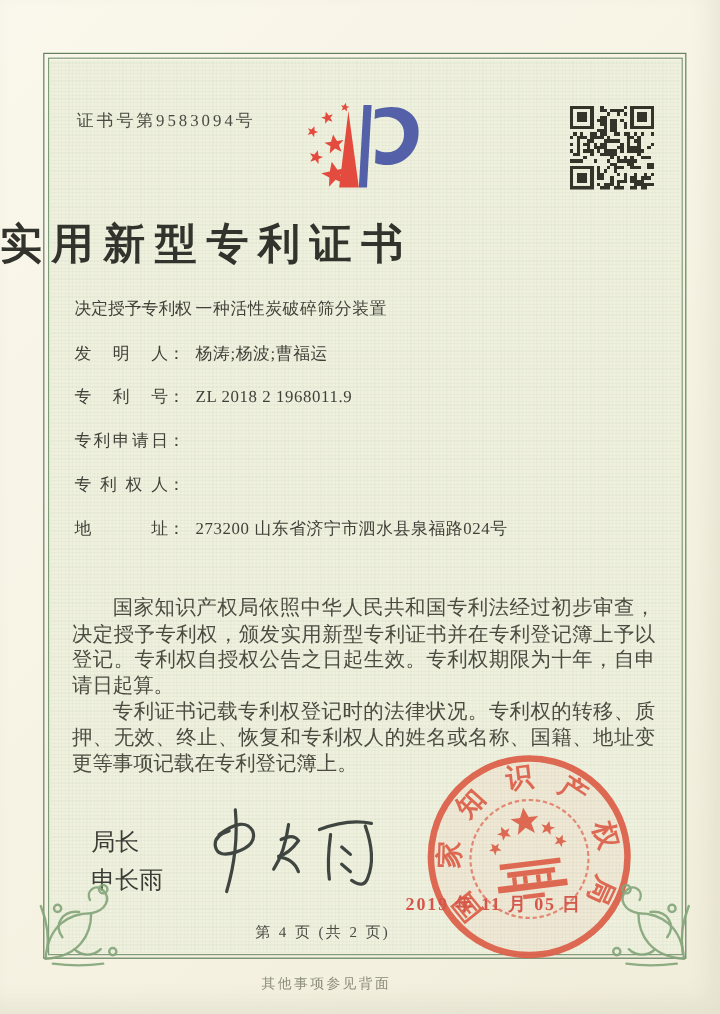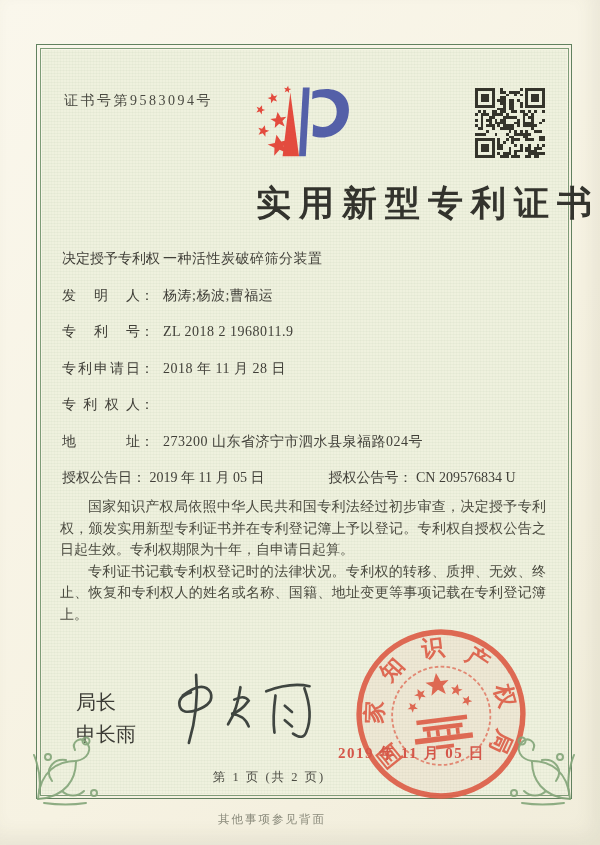--- a/index.html
+++ b/index.html
@@ -11,30 +11,30 @@
     border:1.6px solid #61815f;}
   .frame::after{content:'';position:absolute;inset:2.5px;border:1px solid #7d9c77;pointer-events:none;}
   .panel{position:absolute;inset:4.5px;
     background:
       repeating-linear-gradient(0deg, rgba(140,165,130,0.07) 0 1px, transparent 1px 3px),
       repeating-linear-gradient(90deg, rgba(140,165,130,0.05) 0 1px, transparent 1px 3px),
       #eff1de;}
   .cert-no{position:absolute;left:64px;top:92px;font-size:14px;letter-spacing:2.5px;color:#4a4a42;}
   .logo{position:absolute;left:242px;top:84px;width:116px;height:98px;}
   .qr{position:absolute;left:475px;top:88px;width:70px;height:70px;}
-  .title{position:absolute;left:0;right:0;top:180px;text-align:right;
+  .title{position:absolute;left:0;right:0;top:180px;text-align:left;
     font-size:35px;font-weight:600;letter-spacing:8px;color:#33332d;}
   .fields{position:absolute;left:62px;right:52px;top:247px;font-size:14px;color:#403f38;}
   .frow{display:flex;align-items:baseline;margin-bottom:13.5px;line-height:23px;white-space:nowrap;}
   .flabel{display:inline-block;width:78px;text-align:justify;text-align-last:justify;}
   .fcolon{margin-right:9px;}
   .fvalue{letter-spacing:.5px;}
   .grant{display:flex;margin-top:4px;line-height:23px;}
   .grant .pair2{margin-left:64px;}
-  .paras{position:absolute;left:60px;right:54px;top:496px;font-size:14px;line-height:21.6px;
+  .paras{position:absolute;left:60px;right:54px;top:496px;font-size:17px;line-height:21.6px;
     color:#4b4b40;text-align:justify;}
   .paras p{margin:0;text-indent:2em;}
   .signer{position:absolute;left:76px;top:686px;font-size:20px;color:#3c3c36;line-height:32px;
     font-family:"Liberation Sans","DejaVu Sans",sans-serif;}
   .signature{position:absolute;left:160px;top:664px;width:165px;height:98px;}
   .seal{position:absolute;left:350px;top:623px;width:182px;height:182px;transform:rotate(-7deg);opacity:.92;}
   .seal-char{font-size:25px;font-weight:700;fill:#dd5e48;text-anchor:middle;dominant-baseline:central;
     font-family:"Liberation Serif","DejaVu Serif",serif;}
   .seal-date{position:absolute;left:338px;top:744px;font-size:15px;color:#d4574a;letter-spacing:1.5px;font-weight:600;}
   .page-ind{position:absolute;left:36px;right:28px;top:769px;text-align:center;padding-right:70px;
@@ -301,40 +301,29 @@
       <span class="fvalue">杨涛;杨波;曹福运</span>
     </div>
     <div class="frow">
       <span class="flabel">专利号</span>
         <span class="fcolon">：</span>
       <span class="fvalue">ZL 2018 2 1968011.9</span>
     </div>
     <div class="frow">
       <span class="flabel">专利申请日</span>
         <span class="fcolon">：</span>
-      <span class="fvalue">2018 年 11 月 28 日</span>
     </div>
     <div class="frow">
       <span class="flabel">专利权人</span>
         <span class="fcolon">：</span>
     </div>
     <div class="frow">
       <span class="flabel">地址</span>
         <span class="fcolon">：</span>
       <span class="fvalue">273200 山东省济宁市泗水县泉福路024号</span>
-    </div>
-    <div class="grant">
-      <span class="pair1">
-        <span>授权公告日</span><span>：</span>
-        <span>2019 年 11 月 05 日</span>
-      </span>
-      <span class="pair2">
-        <span>授权公告号</span><span>：</span>
-        <span>CN 209576834 U</span>
-      </span>
     </div>
   </div>
 
   <div class="paras">
     <p>国家知识产权局依照中华人民共和国专利法经过初步审查，决定授予专利权，颁发实用新型专利证书并在专利登记簿上予以登记。专利权自授权公告之日起生效。专利权期限为十年，自申请日起算。</p>
     <p>专利证书记载专利权登记时的法律状况。专利权的转移、质押、无效、终止、恢复和专利权人的姓名或名称、国籍、地址变更等事项记载在专利登记簿上。</p>
   </div>
 
   <div class="signer">
     <div>局长</div>
@@ -379,21 +368,21 @@
       <rect x="82" y="117" width="4" height="7"></rect>
       <rect x="92" y="117" width="4" height="7"></rect>
       <rect x="104" y="117" width="4" height="7"></rect>
       <rect x="114" y="117" width="4" height="7"></rect>
       <rect x="90" y="134" width="20" height="4"></rect>
     </g>
   </svg>
 
   <div class="seal-date">2019 年 11 月 05 日</div>
 
-  <div class="page-ind">第 1 页 (共 2 页)</div>
+  <div class="page-ind">第 4 页 (共 2 页)</div>
   <div class="back-note">其他事项参见背面</div>
 
   <svg class="orn left" viewBox="0 0 112 112" aria-hidden="true">
     <g fill="none" stroke="#83a579" stroke-width="2" opacity=".9" stroke-linecap="round">
       <path d="M10 102 C 12 74 30 64 48 64"></path>
       <path d="M10 102 C 38 100 48 82 48 64"></path>
       <path d="M48 64 c 12 -2 17 -12 10 -19 c -6 -6 -15 0 -11 8"></path>
       <path d="M24 84 c -8 -11 1 -23 14 -21"></path>
       <path d="M6 58 q 8 20 5 38"></path>
       <path d="M58 106 q -20 3 -42 0"></path>

